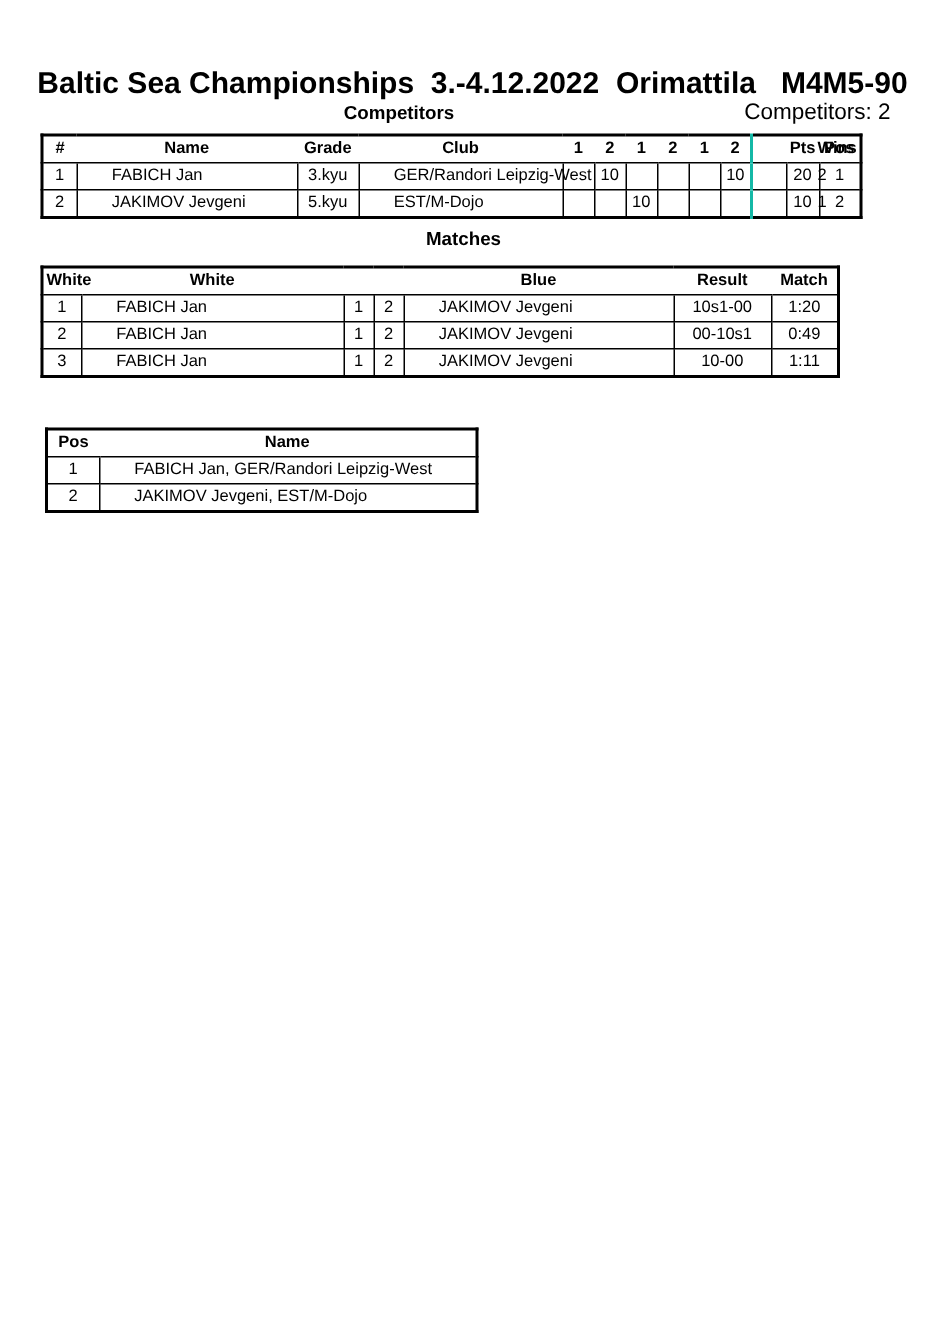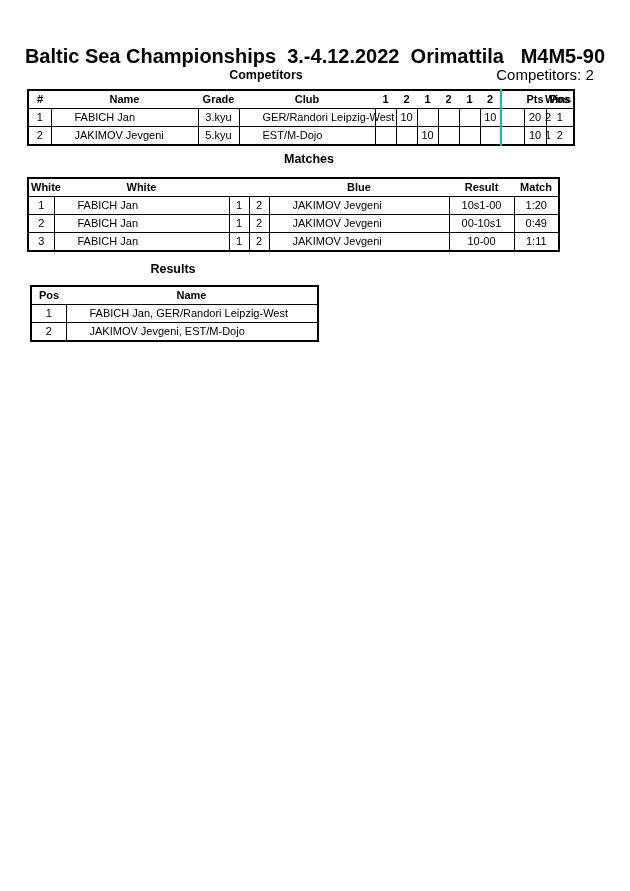--- a/index.html
+++ b/index.html
@@ -200,21 +200,20 @@
         <td class="l">FABICH Jan</td>
         <td>1</td>
         <td>2</td>
         <td class="l">JAKIMOV Jevgeni</td>
         <td>10-00</td>
         <td>1:11</td>
       </tr>
     </tbody>
   </table>
 
-  <div class="sec-heading" id="results-heading">Results</div>
 
   <table id="results-table">
     <colgroup>
       <col style="width:35px">
         <col style="width:252px">
     </colgroup>
     <thead>
       <tr>
         <th>Pos</th>
         <th>Name</th>

